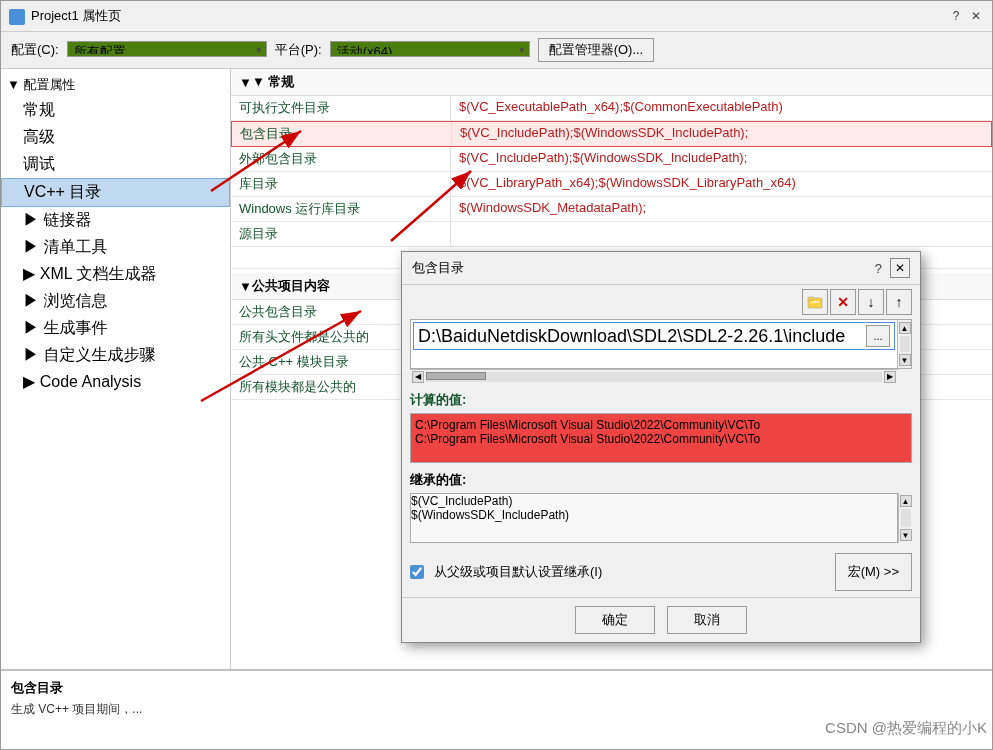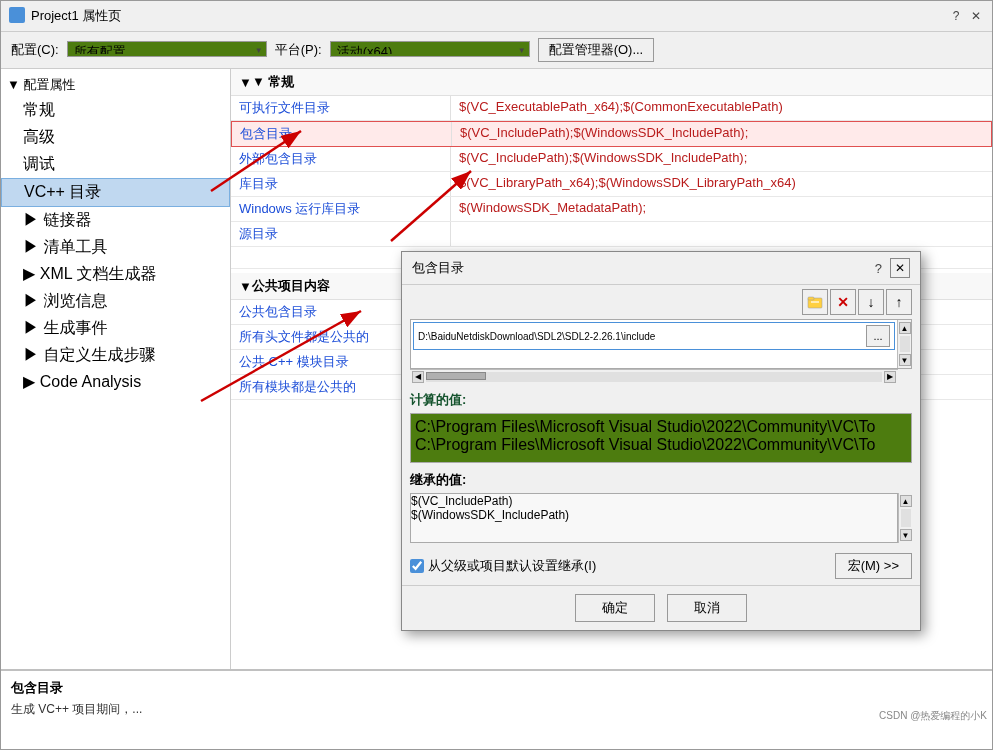--- a/index.html
+++ b/index.html
@@ -31,21 +31,21 @@
     .title-bar {
       background: #f0f0f0;
       border-bottom: 1px solid #ccc;
       padding: 6px 8px;
       display: flex;
       align-items: center;
       justify-content: space-between;
     }
     .title-bar-left {
       display: flex;
-      align-items: flex-start;
+      align-items: flex-end;
       gap: 6px;
     }
     .title-icon {
       width: 16px;
       height: 16px;
       background: #4a90d9;
       border-radius: 2px;
     }
     .title-text {
       font-size: 13px;
@@ -171,21 +171,21 @@
     }
     .prop-row.highlighted {
       background: #ffeaea;
       border: 1px solid #e05050;
     }
     .prop-name {
       width: 220px;
       padding: 3px 8px;
       border-right: 1px solid #e0e0e0;
       font-size: 13px;
-      color: #1d4ed8;
+      color: #14532d;
       flex-shrink: 0;
     }
     .prop-value {
       flex: 1;
       padding: 3px 8px;
       font-size: 13px;
       color: #b91c1c;
       overflow: hidden;
       text-overflow: ellipsis;
       white-space: nowrap;
@@ -259,21 +259,21 @@
       display: flex;
       align-items: center;
       padding: 2px 4px;
       border: 1px solid #4a90d9;
       background: #fff;
     }
     .overlay-list-input {
       flex: 1;
       border: none;
       outline: none;
-      font-size: 10px;
+      font-size: 18px;
       font-family: inherit;
     }
     .overlay-browse-btn {
       width: 24px;
       height: 22px;
       border: 1px solid #999;
       background: #f0f0f0;
       cursor: pointer;
       font-size: 11px;
       display: flex;
@@ -294,23 +294,23 @@
       padding: 8px 8px 4px 8px;
     }
     .overlay-calc-title {
       font-size: 13px;
       font-weight: bold;
       margin-bottom: 4px;
       color: #14532d;
     }
     .overlay-calc-box {
       border: 1px solid #aaa;
-      background: #4d7c0f;
+      background: #ef4444;
       padding: 4px;
-      font-size: 16px;
+      font-size: 12px;
       min-height: 50px;
     }
     .overlay-inherit-section {
       padding: 4px 8px;
     }
     .overlay-inherit-title {
       font-size: 13px;
       font-weight: bold;
       margin-bottom: 4px;
       color: #000;
@@ -322,36 +322,36 @@
       font-size: 12px;
       min-height: 50px;
       display: flex;
       gap: 0;
     }
 
     .overlay-checkbox-row {
       display: flex;
       align-items: center;
       padding: 6px 8px;
-      gap: 4px;
+      gap: 10px;
     }
     .overlay-checkbox {
       width: 14px;
       height: 14px;
       accent-color: #4a90d9;
     }
     .overlay-checkbox-label { font-size: 13px; }
 
     .overlay-macro-btn {
       border: 1px solid #999;
       background: #f0f0f0;
       padding: 2px 12px;
       font-size: 13px;
       cursor: pointer;
-      height: 26px;
+      height: 38px;
       margin-left: auto;
     }
 
     .overlay-bottom-buttons {
       display: flex;
       justify-content: center;
       gap: 12px;
       padding: 8px;
       border-top: 1px solid #ccc;
     }
@@ -426,23 +426,23 @@
     .h-scroll-thumb {
       width: 60px;
       height: 8px;
       background: #b0b0b0;
       border: 1px solid #888;
     }
 
     
     .watermark {
       position: absolute;
-      bottom: 26px;
+      bottom: 11px;
       right: 5px;
-      font-size: 10px;
+      font-size: 15px;
       color: #888;
       z-index: 1;
     }
   </style>
 </head>
 <body>
 
 <div class="main-dialog">
 
   <div class="title-bar">

